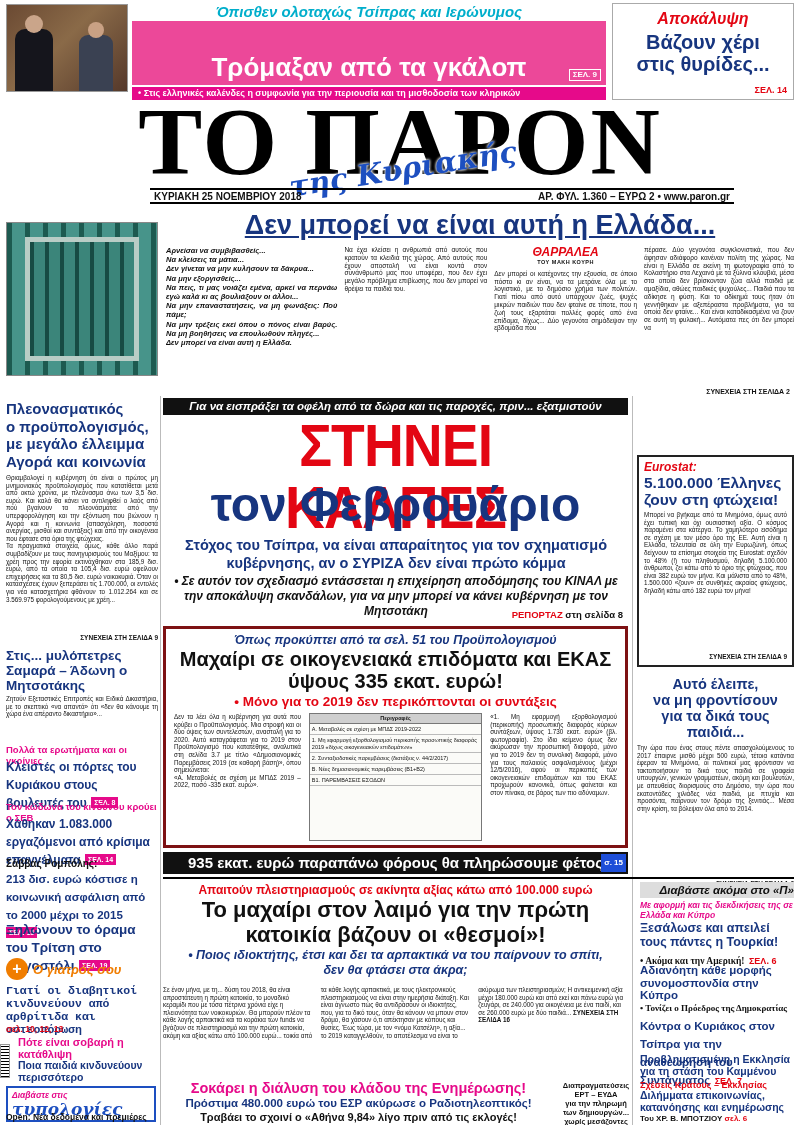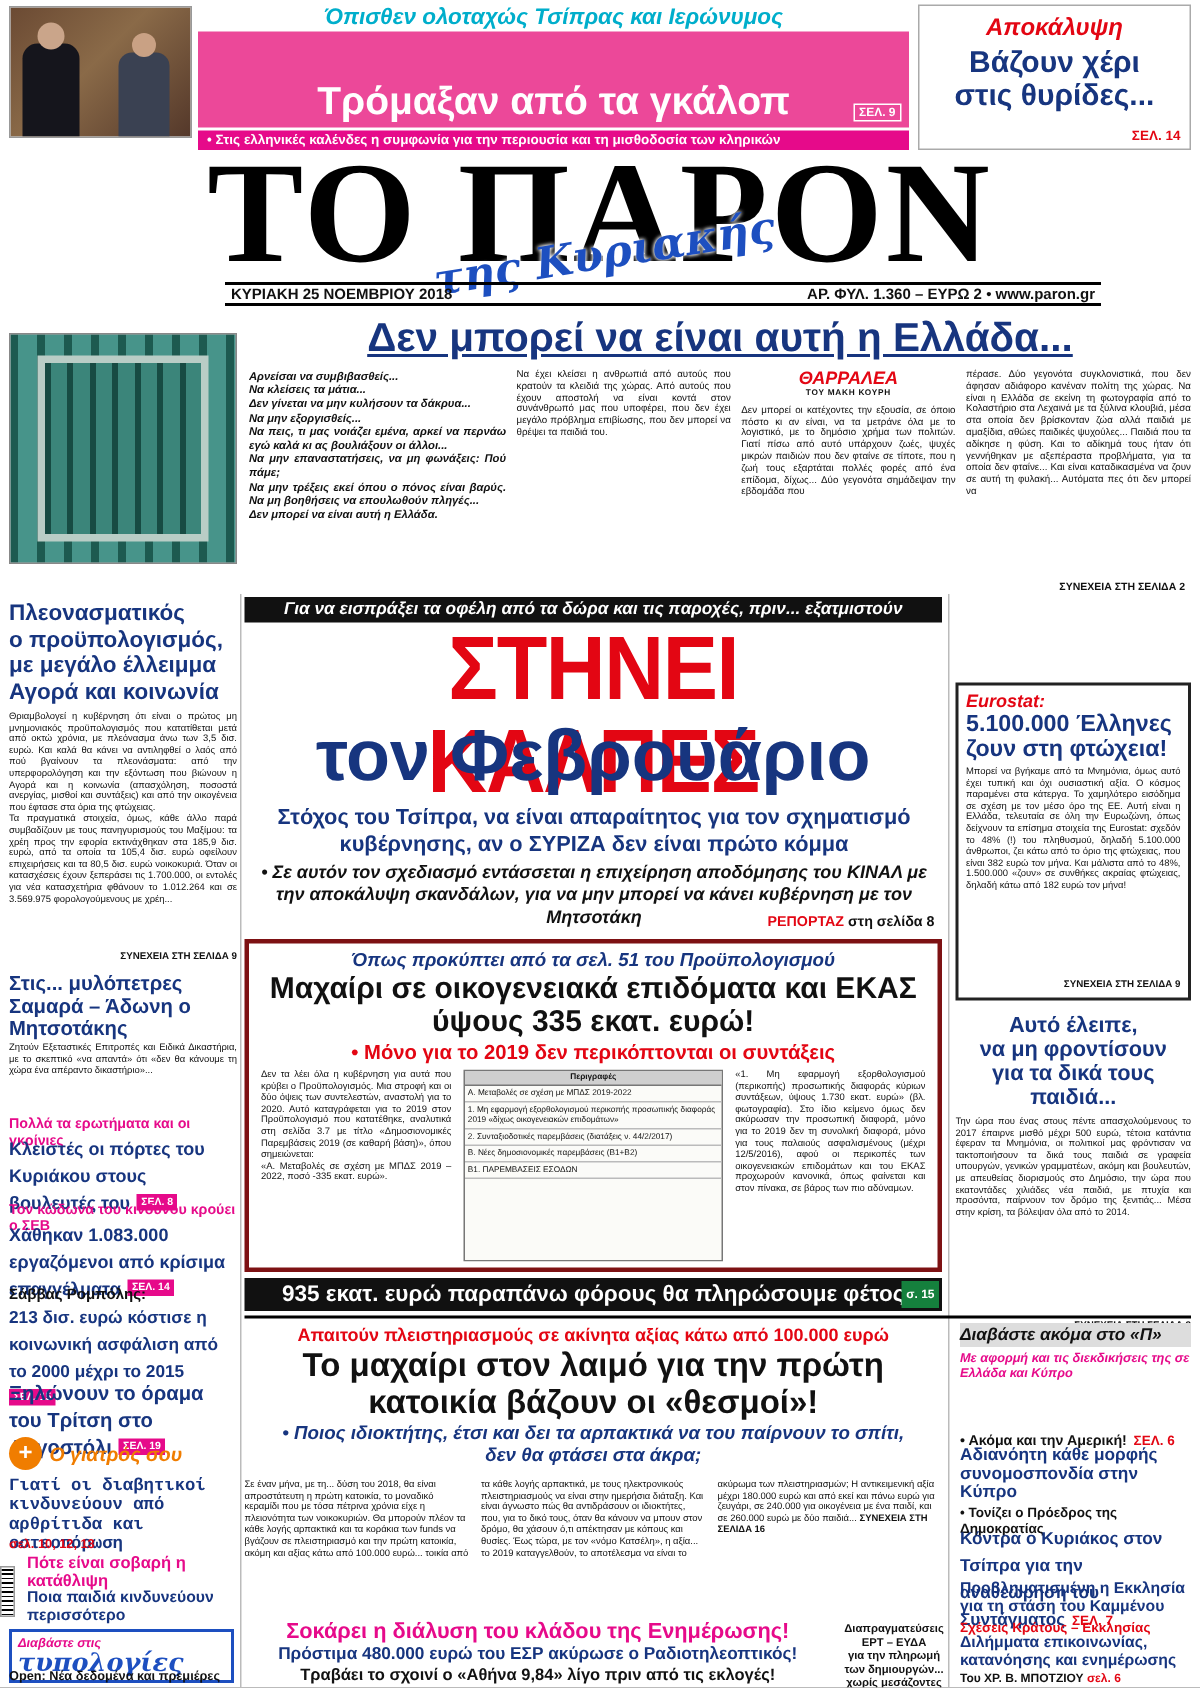--- a/index.html
+++ b/index.html
@@ -85,21 +85,21 @@
   .budget-kicker { font-size:12.5px; line-height:14px;}
   .budget-headline { font-size:20px; line-height:22px; font-weight:bold; margin-top:1px;}
   .budget-bullet { font-size:13.5px; line-height:15px; font-weight:bold; margin-top:2px;}
   .budget-row { display:flex; gap:8px; margin-top:4px; height:128px; overflow:hidden;}
   .budget-col { flex:1; font-size:6.3px; line-height:7.6px;}
   .budget-table { flex:1.35; border:1px solid #777; background:#fbfbf8; font-size:5.5px; line-height:7px;}
   .budget-table .th { background:#cfcfcf; font-weight:bold; text-align:center; border-bottom:1px solid #777; padding:1px;}
   .budget-table .tr { border-bottom:1px solid #bbb; padding:1.5px 2px;}
   .strip935 { left:163px; top:852px; width:465px; height:22px; background:#111; color:#fff;
     font-size:15px; line-height:22px; font-weight:bold; text-align:center;}
-  .strip935 .tab { position:absolute; right:2px; top:2px; background:#15803d; color:#fff;
+  .strip935 .tab { position:absolute; right:2px; top:2px; background:#1d4ed8; color:#fff;
     font-size:8px; line-height:10px; padding:4px 3px; font-weight:bold;}
 
   
   .lft { left:6px; width:152px; }
   .sec-title { color:#17357f; font-weight:bold; }
   .chip-mag { display:inline-block; background:#e60a8a; color:#fff; font-size:7px; line-height:9px;
     padding:1px 3px; font-weight:bold; vertical-align:middle;}
   .body-sm { font-size:6.3px; line-height:7.6px; }
   .cont { font-size:6.5px; font-weight:bold; text-align:right; }
   .doctor-row { display:flex; align-items:center; gap:5px;}
@@ -128,25 +128,25 @@
   .housing-headline { left:163px; top:897px; width:465px; text-align:center; font-size:22px; line-height:25px; font-weight:bold;}
   .housing-bullet { left:178px; top:948px; width:435px; text-align:center; color:#17357f;
     font-size:12.5px; line-height:15px; font-weight:bold; font-style:italic;}
   .housing-body { left:163px; top:986px; width:465px; height:88px; columns:3; column-gap:8px;
     font-size:6.3px; line-height:7.6px;}
   .media-blk { left:166px; top:1080px; width:385px; text-align:center;}
   .media-title { color:#e60a8a; font-size:14.5px; line-height:16px; font-weight:bold;}
   .media-l1 { color:#17357f; font-size:11.5px; line-height:13px; font-weight:bold; margin-top:1px;}
   .media-l2 { font-size:11px; line-height:13px; font-weight:bold; margin-top:1px;}
   .ert-note { left:556px; top:1081px; width:80px; font-size:7.5px; line-height:9px; font-weight:bold; text-align:center;}
-  .readmore-hdr { top:882px; background:#ddd; text-align:left; font-weight:bold; font-style:italic;
+  .readmore-hdr { top:882px; background:#ddd; text-align:right; font-weight:bold; font-style:italic;
     font-size:11.5px; line-height:16px; height:16px;}
   .rm-kicker { font-size:8.5px; line-height:9.5px;}
   .rm-title { font-weight:bold; color:#17357f;}
-  .rm-sub { font-weight:bold; font-size:9.5px; line-height:11px;}
+  .rm-sub { font-weight:bold; font-size:9.5px; line-height:11px;font-family:Liberation Serif, serif;}
   .church-kicker { color:#e30613; font-weight:bold; font-size:9px; line-height:10px;}
   .church-title { color:#17357f; font-weight:bold; font-size:10.5px; line-height:11.5px;}
   .church-byline { font-size:8px; font-weight:bold; margin-top:1px;}
 </style>
 </head>
 <body>
 
 <div class="page">
 
   <div class="abs photo-leaders">
@@ -313,20 +313,21 @@
   </div>
   <div class="abs ert-note pre">Διαπραγματεύσεις
 ΕΡΤ – ΕΥΔΑ
 για την πληρωμή
 των δημιουργών...
 χωρίς μεσάζοντες</div>
 
   <div class="abs rgt readmore-hdr" style="left:640px; width:154px;">Διαβάστε ακόμα στο «Π»</div>
   <div class="abs mag b i rm-kicker" style="left:640px; top:901px; width:154px;">Με αφορμή και τις διεκδικήσεις της σε Ελλάδα και Κύπρο</div>
 
+  <div class="abs rm-title" style="left:640px; top:921px; width:154px; font-size:12.5px; line-height:14px;">Ξεσάλωσε και απειλεί τους πάντες η Τουρκία!</div>
   <div class="abs" style="left:640px; top:950px; width:154px;">
     <span class="rm-sub">• Ακόμα και την Αμερική!</span>
     <span class="red b" style="font-size:9px;">ΣΕΛ. 6</span>
   </div>
 
   <div class="abs rm-title" style="left:640px; top:964px; width:154px; font-size:11.5px; line-height:12.5px;">Αδιανόητη κάθε μορφής συνομοσπονδία στην Κύπρο</div>
   <div class="abs rm-sub" style="left:640px; top:1003px; width:154px; font-size:9px;">• Τονίζει ο Πρόεδρος της Δημοκρατίας</div>
 
   <div class="abs" style="left:640px; top:1016px; width:154px;">
     <span class="rm-title" style="font-size:11.5px; line-height:12.5px;">Κόντρα ο Κυριάκος στον Τσίπρα για την αναθεώρηση του Συντάγματος</span>

